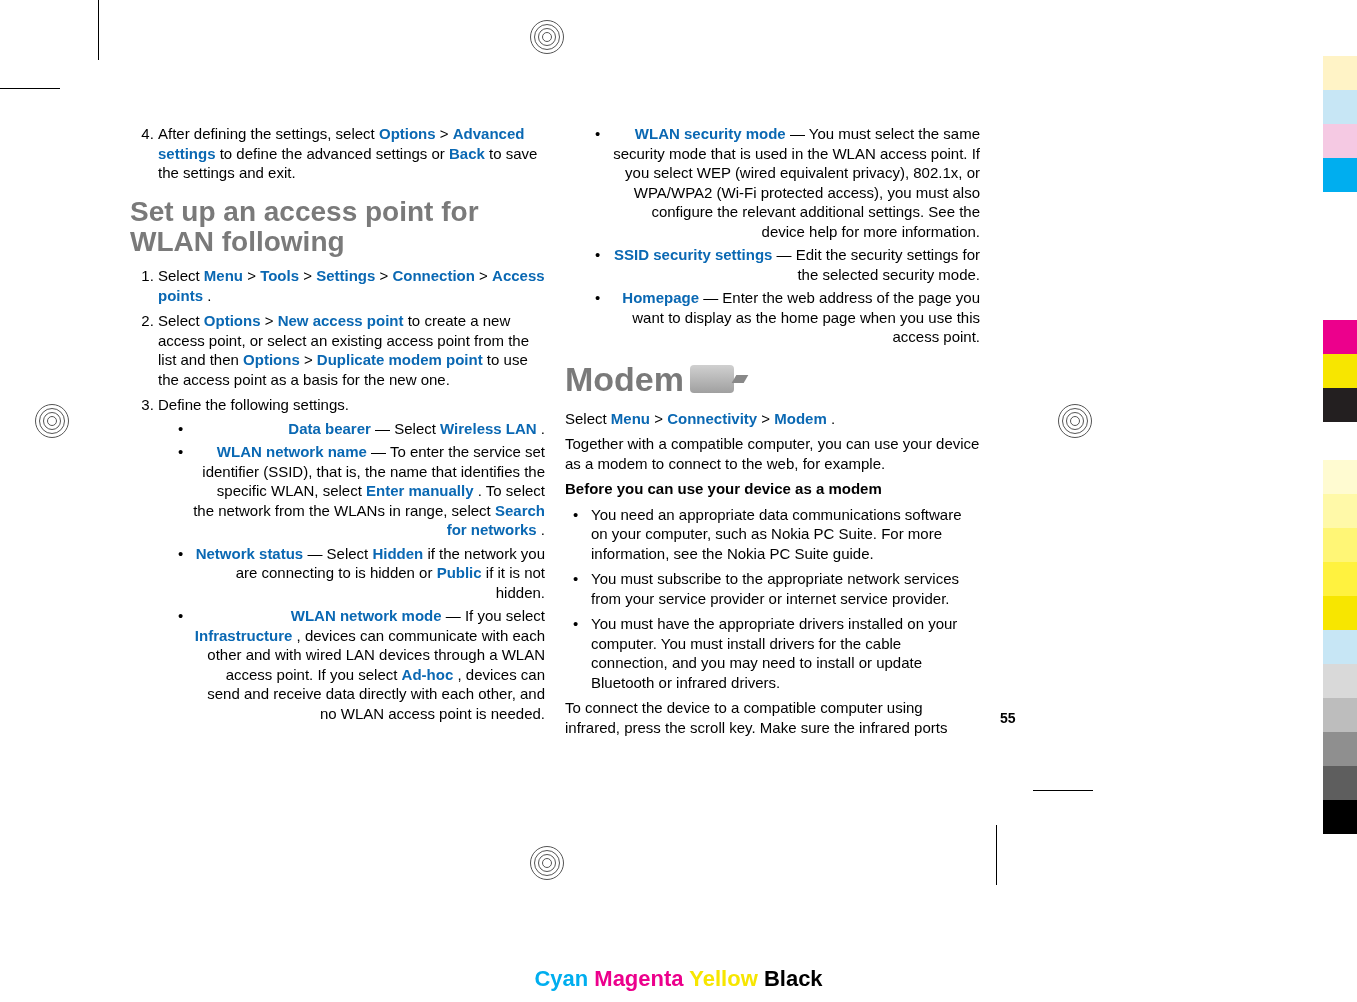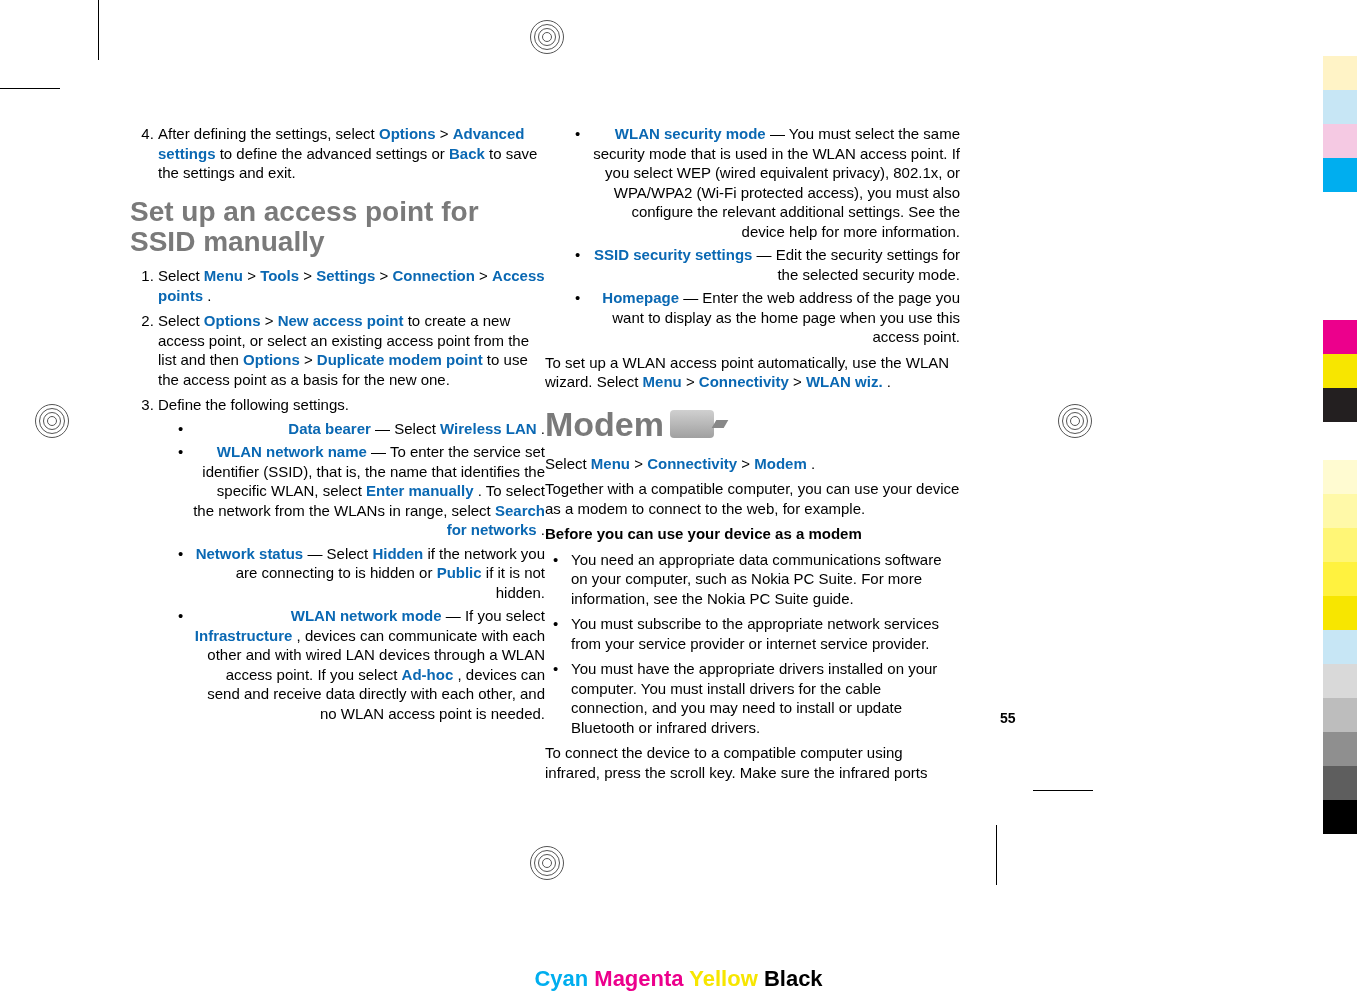--- a/index.html
+++ b/index.html
@@ -11,20 +11,21 @@
     height: 1002px;
     position: relative;
     overflow: hidden;
   }
   .page {
     position: absolute;
     top: 120px;
     left: 130px;
     width: 850px;
     display: flex;
+    gap: 20px;
   }
   .col {
     width: 415px;
     font-size: 15px;
     line-height: 1.3;
     color: #000;
   }
   .col h2 {
     color: #7a7a7a;
     font-size: 28px;
@@ -203,21 +204,21 @@
         <span>After defining the settings, select </span>
         <span class="blue">Options</span>
         <span> &gt; </span>
         <span class="blue">Advanced settings</span>
         <span> to define the advanced settings or </span>
         <span class="blue">Back</span>
         <span> to save the settings and exit.</span>
       </li>
     </ol>
 
-    <h2>Set up an access point for SSID manually</h2>
+    <h2>Set up an access point for WLAN following</h2>
 
     <ol>
       <li>
         <span>Select </span>
         <span class="blue">Menu</span>
         <span> &gt; </span>
         <span class="blue">Tools</span>
         <span> &gt; </span>
         <span class="blue">Settings</span>
         <span> &gt; </span>
@@ -284,29 +285,20 @@
       <li>
         <span class="blue">SSID security settings</span>
         <span> — Edit the security settings for the selected security mode.</span>
       </li>
       <li>
         <span class="blue">Homepage</span>
         <span> — Enter the web address of the page you want to display as the home page when you use this access point.</span>
       </li>
     </ul>
 
-    <p>
-      <span>To set up a WLAN access point automatically, use the WLAN wizard. Select </span>
-      <span class="blue">Menu</span>
-      <span> &gt; </span>
-      <span class="blue">Connectivity</span>
-      <span> &gt; </span>
-      <span class="blue">WLAN wiz.</span>
-      <span>.</span>
-    </p>
 
     <h1>
       <span>Modem</span>
       <span class="modem-icon"></span>
     </h1>
 
     <p>
       <span>Select </span>
       <span class="blue">Menu</span>
       <span> &gt; </span>

